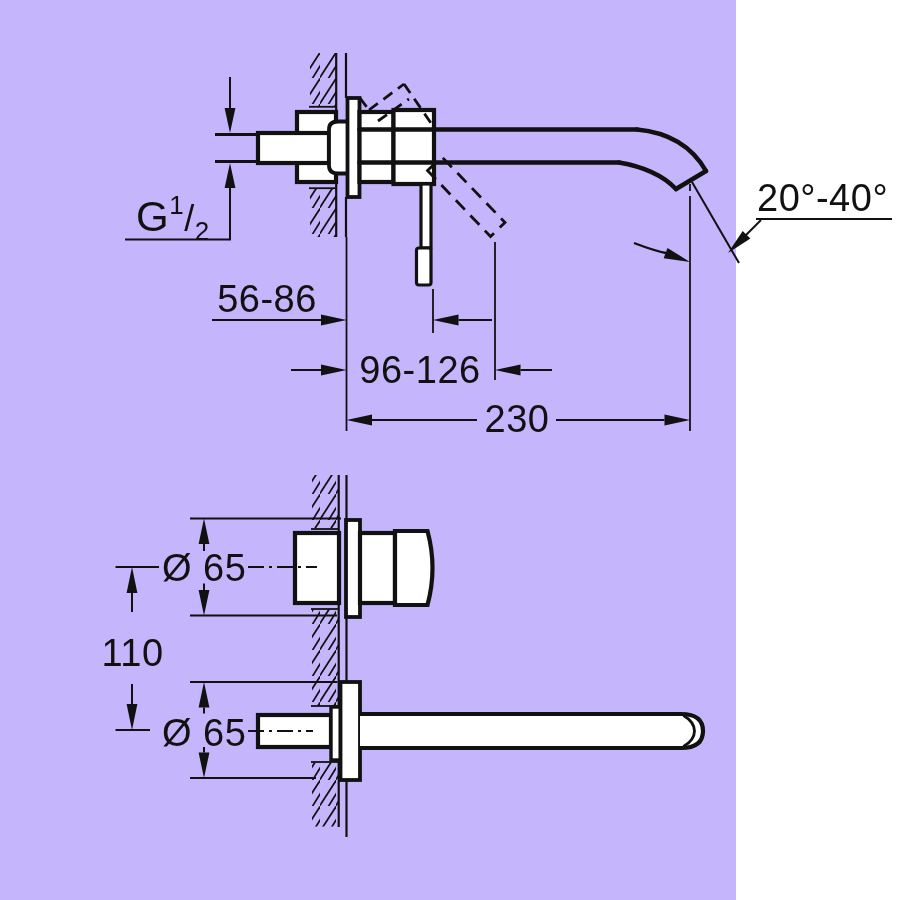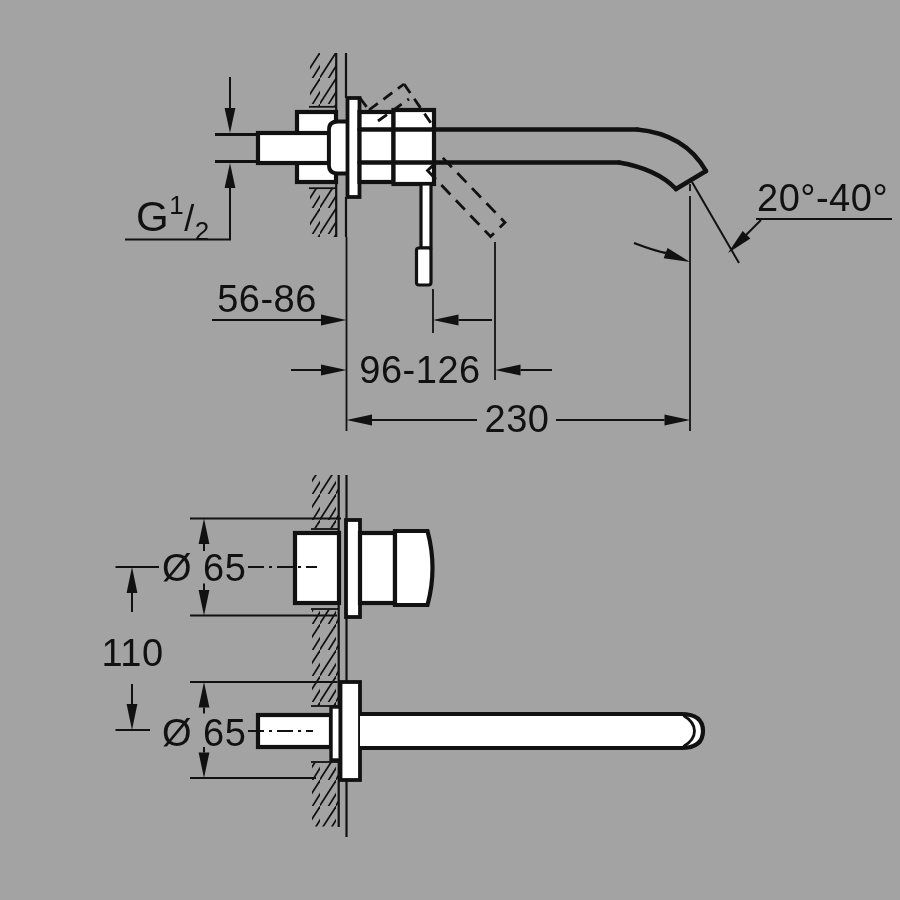--- a/index.html
+++ b/index.html
@@ -1,16 +1,16 @@
 <!DOCTYPE html>
 <html><head>
 <meta charset="utf-8">
 <style>
   html,body{margin:0;padding:0;background:#ffffff;}
-  .stage{width:900px;height:900px;position:relative;background:#a3a3a3;}
+  .stage{width:736px;height:900px;position:relative;background:#c4b5fd;}
   svg{display:block;}
   text{font-family:"Liberation Sans", sans-serif; fill:#111; letter-spacing:0.5px;}
   .dimtext{font-size:38px;}
   .thin{stroke:#111;stroke-width:2;fill:none;}
   .xthin{stroke:#111;stroke-width:1.8;fill:none;}
   .wall{stroke:#111;stroke-width:2.2;fill:none;}
   .obj{stroke:#111;stroke-width:4.2;fill:#fff;}
   .obj3{stroke:#111;stroke-width:3.8;fill:#fff;}
   .objline{stroke:#111;stroke-width:4.5;fill:none;stroke-linecap:round;}
   .rodline{stroke:#111;stroke-width:3.2;fill:#fff;}

